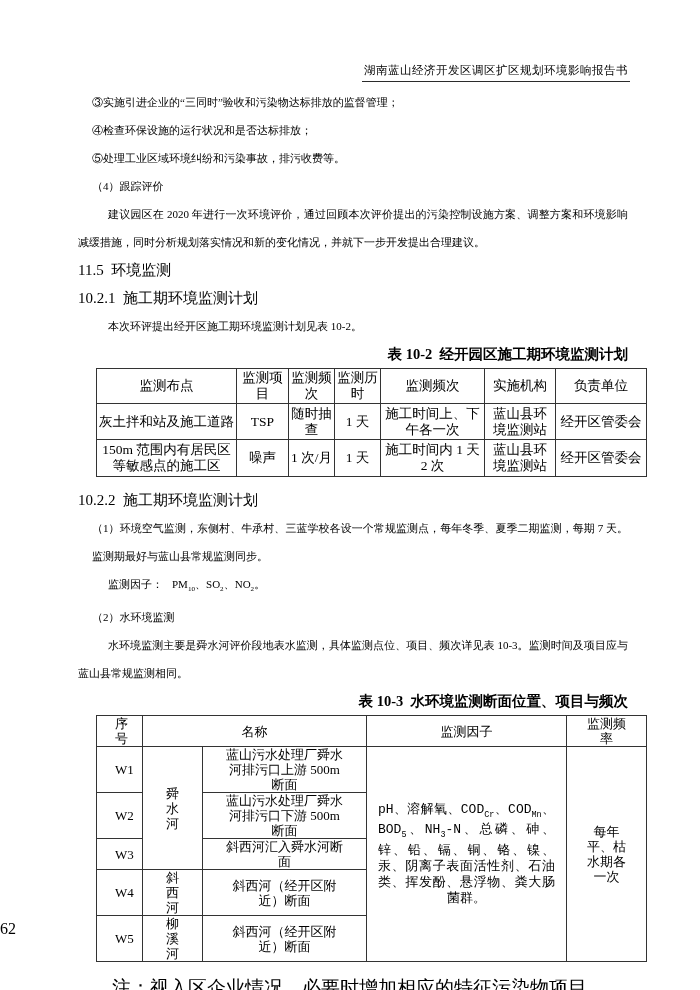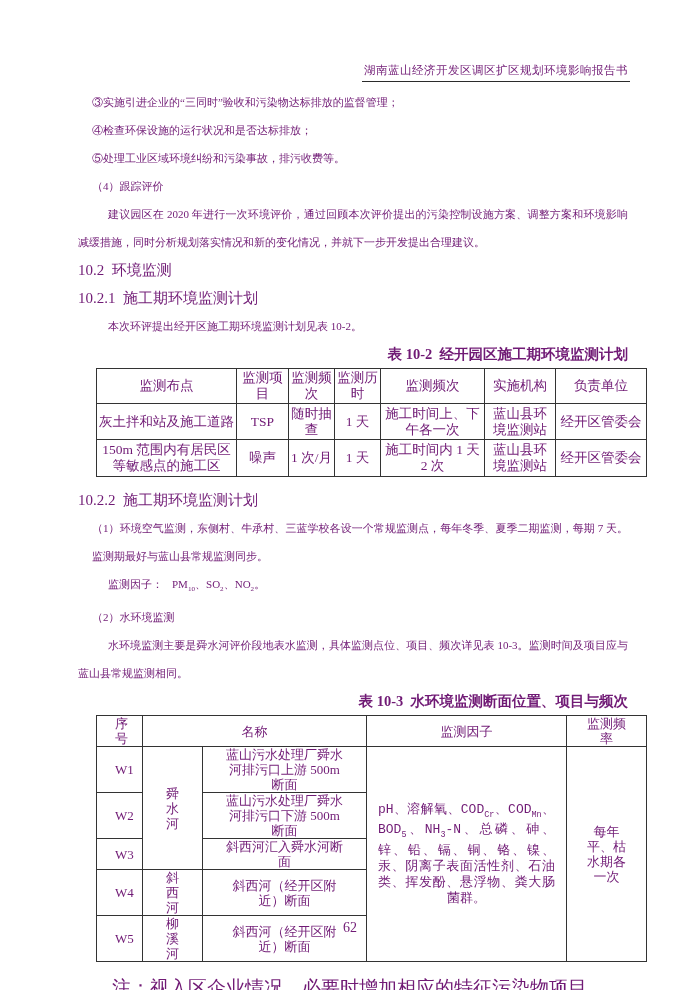--- a/index.html
+++ b/index.html
@@ -2,21 +2,21 @@
 <html><head>
 <meta charset="utf-8">
 <style>
   html,body{margin:0;padding:0;background:#e8e8e8;}
   .page{
     position:relative;
     width:700px;height:990px;
     margin:0 auto;
     background:#ffffff;
     font-family:"Liberation Serif","DejaVu Serif",serif;
-    color:#701a75;
+    color:#000000;
     overflow:hidden;
   }
   
   .header{position:absolute;top:60px;left:78px;right:70px;text-align:right;}
   .header-title{
     display:inline-block;
     font-size:11.5px;line-height:15px;
     letter-spacing:0.5px;
     padding:0 2px 3px 2px;
     border-bottom:1.5px solid #2b2b2b;
@@ -53,42 +53,42 @@
     padding:1px 11px;line-height:16px;font-family:Liberation Mono, monospace;
   }
   .note{
     font-size:19px;line-height:24px;
     padding-left:34px;margin-top:14px;
     white-space:pre-wrap;
   }
   
   .footer{
     position:absolute;top:920px;left:0;width:700px;
-    text-align:center;font-size:14px;
+    font-size:16px;
   }
 </style>
 </head>
 <body>
 
 <div class="page">
 
   <div class="header">
     <span class="header-title">湖南蓝山经济开发区调区扩区规划环境影响报告书</span>
   </div>
 
   <div class="content">
 
     <p class="body indent-1">③实施引进企业的“三同时”验收和污染物达标排放的监督管理；</p>
     <p class="body indent-1">④检查环保设施的运行状况和是否达标排放；</p>
     <p class="body indent-1">⑤处理工业区域环境纠纷和污染事故，排污收费等。</p>
 
     <p class="body indent-1">（4）跟踪评价</p>
     <p class="body indent-2">建议园区在 2020 年进行一次环境评价，通过回顾本次评价提出的污染控制设施方案、调整方案和环境影响减缓措施，同时分析规划落实情况和新的变化情况，并就下一步开发提出合理建议。</p>
 
-    <p class="sec">10.2  环境监测</p>
+    <p class="sec">11.5  环境监测</p>
     <p class="sec">10.2.1  施工期环境监测计划</p>
     <p class="body indent-2">本次环评提出经开区施工期环境监测计划见表 10-2。</p>
 
     <p class="caption">表 10-2  经开园区施工期环境监测计划</p>
 
     <table class="t2">
       <colgroup>
         <col style="width:140px">
           <col style="width:52px">
           <col style="width:46px">

